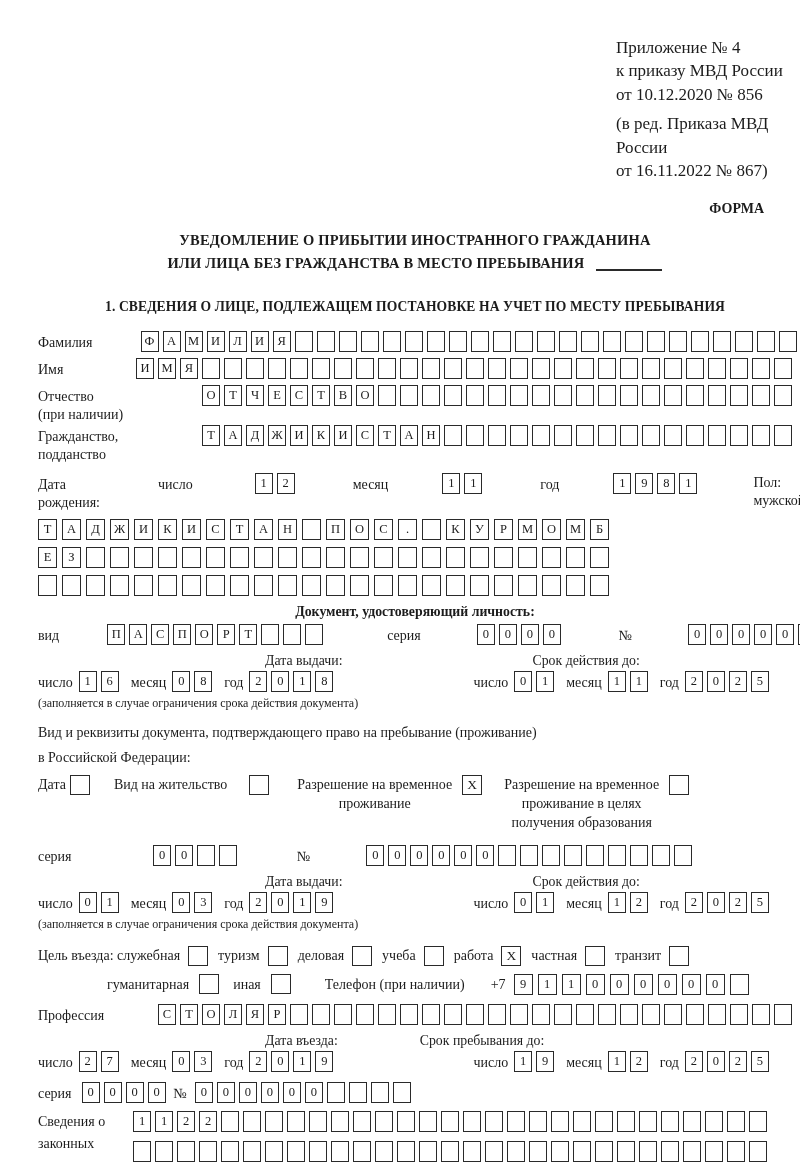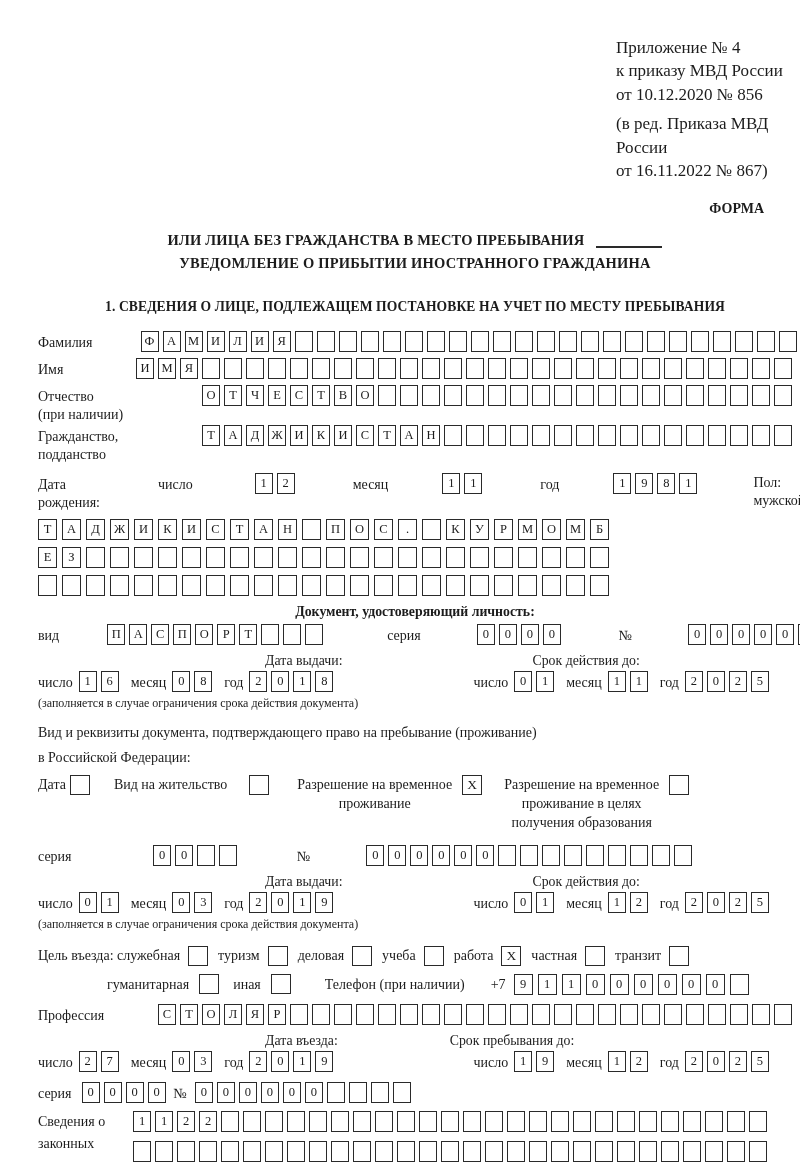--- a/index.html
+++ b/index.html
@@ -85,22 +85,22 @@
     <div>к приказу МВД России</div>
     <div>от 10.12.2020 № 856</div>
     <div class="gap"></div>
     <div>(в ред. Приказа МВД России</div>
     <div>от 16.11.2022 № 867)</div>
   </div>
 
   <div class="forma">ФОРМА</div>
 
   <div class="title">
+    <div>УВЕДОМЛЕНИЕ О ПРИБЫТИИ ИНОСТРАННОГО ГРАЖДАНИНА</div>
     <div><span>ИЛИ ЛИЦА БЕЗ ГРАЖДАНСТВА В МЕСТО ПРЕБЫВАНИЯ</span><span class="underline"></span></div>
-    <div>УВЕДОМЛЕНИЕ О ПРИБЫТИИ ИНОСТРАННОГО ГРАЖДАНИНА</div>
   </div>
 
   <div class="section1">1. СВЕДЕНИЯ О ЛИЦЕ, ПОДЛЕЖАЩЕМ ПОСТАНОВКЕ НА УЧЕТ ПО МЕСТУ ПРЕБЫВАНИЯ</div>
 
   <div class="frow" style="margin-top:16px;">
     <span class="lbl w-surname">Фамилия</span>
     <span class="cells">
         <span class="cell">Ф</span>
         <span class="cell">А</span>
         <span class="cell">М</span>
@@ -614,21 +614,21 @@
         <span class="cell"></span>
         <span class="cell"></span>
         <span class="cell"></span>
         <span class="cell"></span>
         <span class="cell"></span>
       </span>
   </div>
 
   <div class="datelabels">
     <span class="l1">Дата въезда:</span>
-    <span class="l2" style="margin-left:112px;">Срок пребывания до:</span>
+    <span class="l2" style="margin-left:82px;">Срок пребывания до:</span>
   </div>
 
   <div class="frow" style="margin-top:2px;">
     <span class="dategrp">
       <span class="lbl dlabel first">число</span>
       <span class="cells">
           <span class="cell">2</span>
           <span class="cell">7</span>
         </span>
       <span class="lbl dlabel mid">месяц</span>

